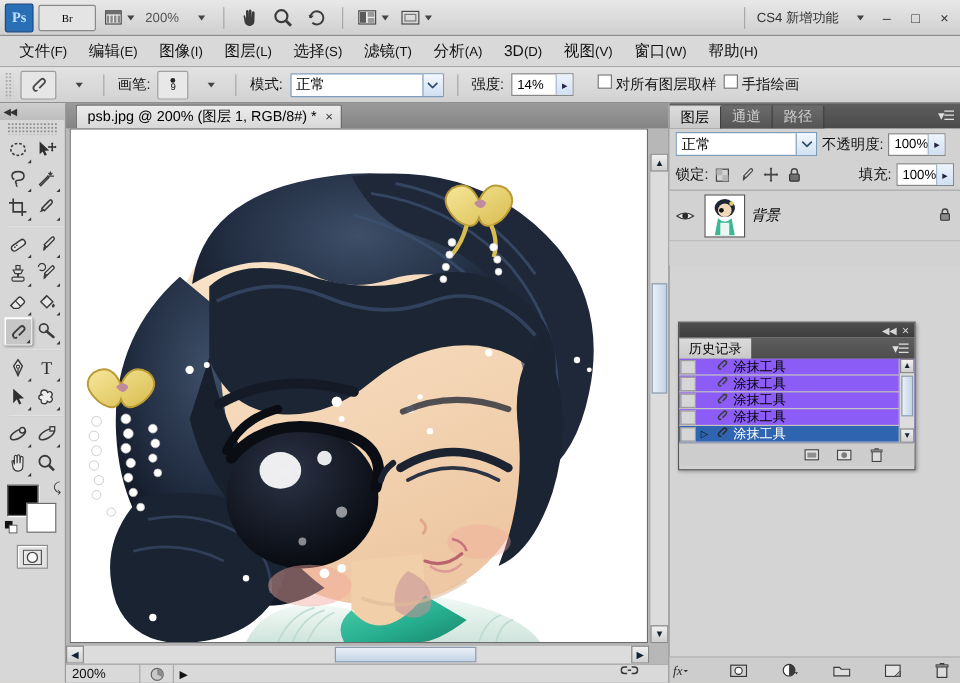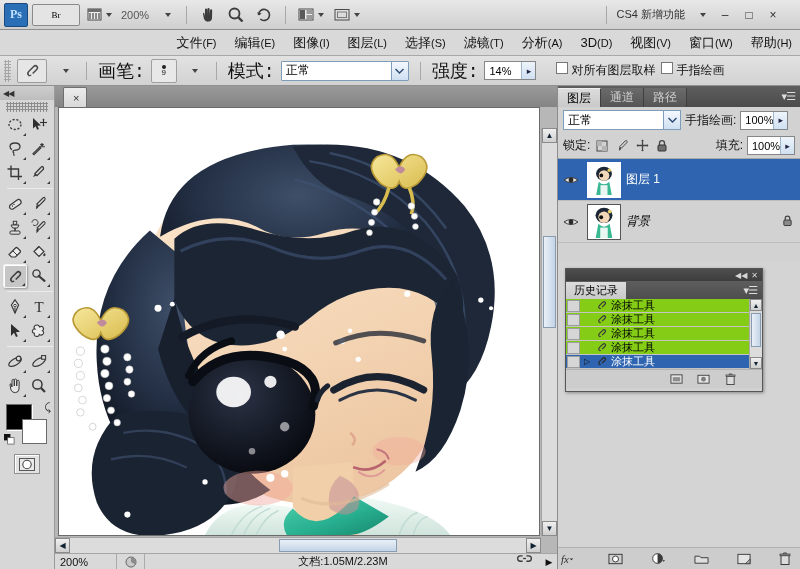--- a/index.html
+++ b/index.html
@@ -33,48 +33,48 @@
     background:transparent; border:1px solid transparent; border-radius:2px;
     padding:0 2px; color:#333; font-size:11px; cursor:default;
   }
   .br-btn { width:48px; height:22px; border:1px solid #8a8a8a; background:#e4e4e4;
      display:flex;align-items:center;justify-content:center;font-size:9px;
      font-family:"Liberation Serif", serif; border-radius:2px;}
   .zoomlabel { color:#555; font-size:11px; padding:0 2px; }
   .caret { width:0;height:0;border-left:3.5px solid transparent;border-right:3.5px solid transparent;
            border-top:4px solid #444; display:inline-block; margin-left:3px;}
   .vsep { width:1px; height:18px; background:#a8a8a8; margin:0 5px; }
-  .tr-area { margin-left:auto; display:flex; align-items:center; gap:2px; padding-right:16px;}
+  .tr-area { margin-left:auto; display:flex; align-items:center; gap:2px; padding-right:2px;}
   .winctl { width:22px; height:20px; display:flex; align-items:center; justify-content:center;
             font-size:12px; color:#333; }
   .cs4label { font-size:11px; color:#333; padding:0 3px;}
 
   
   .menubar {
     position:absolute; left:0; top:30px; width:800px; height:26px;
     background:#d9d9d9; border-bottom:1px solid #a8a8a8;
-    display:flex; align-items:center; padding-left:8px; gap:2px;justify-content:flex-end;
+    display:flex; align-items:center; padding-left:8px; gap:2px;
   }
   .menu-item { padding:3px 8px; font-size:13px; color:#111; cursor:default; white-space:nowrap;}
   .menu-item .mn { text-decoration:none; }
   .menu-item .ak { font-size:11px; }
 
   
   .optionsbar {
     position:absolute; left:0; top:56px; width:800px; height:30px;
     background:linear-gradient(#e2e2e2,#d2d2d2);
     border-bottom:1px solid #909090;
     display:flex; align-items:center; gap:6px; padding-left:4px;
   }
   .gripper { width:7px; height:22px; cursor:default;
     background-image: radial-gradient(circle, #999 1px, transparent 1.1px);
     background-size:3px 3px; opacity:.8;}
   .tool-preset { width:30px;height:24px;border:1px solid #9c9c9c;background:#e6e6e6;
      display:flex;align-items:center;justify-content:center;border-radius:2px;}
-  .opt-label { font-size:18px; color:#111;font-family:Liberation Mono, monospace; }
+  .opt-label { font-size:12px; color:#111; }
   .brush-swatch { width:26px;height:24px;border:1px solid #a0a0a0;background:#e8e8e8;
      display:flex;flex-direction:column;align-items:center;justify-content:center;border-radius:2px;}
   .brush-dot { width:4px;height:4px;border-radius:50%;background:#222;}
   .brush-num { font-size:8px;color:#111;line-height:7px;}
   .select-box {
     height:20px; width:128px; border:1px solid #7e9db9; background:#fff;
     display:flex; align-items:center; padding-left:4px; font-size:12px; color:#000;
     position:relative; border-radius:1px;
   }
   .select-arrow {
@@ -192,21 +192,21 @@
   
   .hist-panel { position:absolute; left:7px; top:182px; width:198px; height:124px;
      background:#d2d2d2; border:1px solid #565656; box-shadow:1px 1px 3px rgba(0,0,0,.35);}
   .hist-title { height:12px; background:linear-gradient(#4e4e4e,#3d3d3d); display:flex;
      align-items:center; justify-content:flex-end; gap:4px; padding-right:4px;}
   .hist-ctl { color:#d6d6d6; font-size:8px; }
   .hist-tabrow { height:18px; background:linear-gradient(#5e5e5e,#4d4d4d); display:flex;
      align-items:flex-end; position:relative;}
   .hist-tab { height:17px; padding:0 8px; background:linear-gradient(#dcdcdc,#c9c9c9);
      font-size:11px; display:flex;align-items:center;color:#000;}
-  .hist-list { position:relative; height:70px; background:#84cc16; overflow:hidden;}
+  .hist-list { position:relative; height:70px; background:#8b5cf6; overflow:hidden;}
   .hist-row { height:14px; display:flex; align-items:center; gap:3px; font-size:11px;
      border-bottom:1px solid #c4c4c4; padding-left:1px;}
   .hist-row.sel { background:#2f64b0; color:#fff; }
   .hist-chk { width:13px; height:12px; border:1px solid #9d9d9d; background:#d6d6d6; margin-right:1px;}
   .hist-snap-tri { width:9px; font-size:8px; color:#111; }
   .hist-scroll { position:absolute; right:0; top:0; width:13px; height:70px; background:#dcdcdc;
      border-left:1px solid #aaa;}
   .hist-foot { height:19px; background:#cdcdcd; border-top:1px solid #b3b3b3;
      display:flex; align-items:center; justify-content:flex-end; gap:12px; padding-right:6px;}
 
@@ -579,20 +579,21 @@
       <svg width="16" height="13" viewBox="0 0 16 13">
         <rect x="0.5" y="0.5" width="15" height="12" fill="#e9e9e9" stroke="#555"></rect>
         <circle cx="8" cy="6.5" r="4.2" fill="#fff" stroke="#444" stroke-width="1.1"></circle>
       </svg>
     </div>
   </div>
 
   <div class="docwin">
     <div class="doctabbar">
       <div class="doctab">
+        <span>psb.jpg @ 200% (图层 1, RGB/8#) *</span>
         <span class="doctab-close">×</span>
       </div>
     </div>
 
     <div class="canvas-area">
       <div class="canvas-holder">
         
         <svg viewBox="0 0 484 418" preserveAspectRatio="xMidYMin slice" width="100%" height="100%">
           <defs>
             <radialGradient id="hairHi" cx="45%" cy="28%" r="55%">
@@ -785,21 +786,20 @@
       </div>
 
       <div class="statusbar">
         <div class="st-zoom">200%</div>
         <div class="st-ico">
           <svg width="12" height="12" viewBox="0 0 12 12">
             <circle cx="6" cy="6" r="5" fill="#c9c9c9" stroke="#666"></circle>
             <path d="M6 6 L6 1.6 A4.4 4.4 0 0 1 9.9 8.2 z" fill="#8a8a8a"></path>
           </svg>
         </div>
-        <div class="st-doc">文档:1.05M/2.23M</div>
         <div class="st-arrow">▶</div>
       </div>
     </div>
   </div>
 
   <div class="dock">
 
     <div class="panel-tabs">
       <div class="ptab active">图层</div>
       <div class="ptab">通道</div>
@@ -810,21 +810,21 @@
     <div class="panel-body">
       <div class="row">
         <div class="lay-mode">
           <span>正常</span>
           <span class="select-arrow">
             <svg width="9" height="6" viewBox="0 0 9 6">
                 <path d="M0.5 1 L4.5 5 L8.5 1" fill="none" stroke="#2a4a70" stroke-width="1.4"></path>
               </svg>
           </span>
         </div>
-        <span class="lay-lbl">手指绘画:</span>
+        <span class="lay-lbl">不透明度:</span>
         <div class="num-box" style="width:48px">
           <span>100%</span>
           <span class="num-arrow">▸</span>
         </div>
       </div>
 
       <div class="row">
         <span class="lay-lbl">锁定:</span>
         <span class="lock-ico">
           <svg width="12" height="12" viewBox="0 0 12 12">
@@ -853,40 +853,20 @@
         </span>
         <span class="lay-lbl" style="margin-left:auto">填充:</span>
         <div class="num-box" style="width:48px">
           <span>100%</span>
           <span class="num-arrow">▸</span>
         </div>
       </div>
 
       <div class="layers-list">
 
-        <div class="layer-row sel">
-          <span class="eye-cell">
-            <svg width="16" height="12" viewBox="0 0 16 12">
-              <path d="M1 6 q7-5 14 0 q-7 5-14 0z" fill="#e8e8e8" stroke="#3a3a3a" stroke-width="1"></path>
-              <circle cx="8" cy="6" r="2.4" fill="#2a2a2a"></circle>
-            </svg>
-          </span>
-          <span class="thumb">
-            <svg class="thumb-art" viewBox="0 0 34 36">
-              <rect width="34" height="36" fill="#ffffff"></rect>
-              <ellipse cx="17" cy="11" rx="9" ry="8" fill="#1d2634"></ellipse>
-              <ellipse cx="17" cy="13" rx="6" ry="6" fill="#f2d8b8"></ellipse>
-              <circle cx="14" cy="13" r="2.1" fill="#111"></circle>
-              <path d="M11 20 q6 6 12 0 l3 16 h-18z" fill="#39b893"></path>
-              <path d="M13 24 h8 v12 h-8z" fill="#eaf6f1"></path>
-              <circle cx="23" cy="7" r="2" fill="#e3cf6a"></circle>
-            </svg>
-          </span>
-          <span class="layer-name">图层 1</span>
-        </div>
 
         <div class="layer-row">
           <span class="eye-cell">
             <svg width="16" height="12" viewBox="0 0 16 12">
               <path d="M1 6 q7-5 14 0 q-7 5-14 0z" fill="#e8e8e8" stroke="#3a3a3a" stroke-width="1"></path>
               <circle cx="8" cy="6" r="2.4" fill="#2a2a2a"></circle>
             </svg>
           </span>
           <span class="thumb">
             <svg class="thumb-art" viewBox="0 0 34 36">

